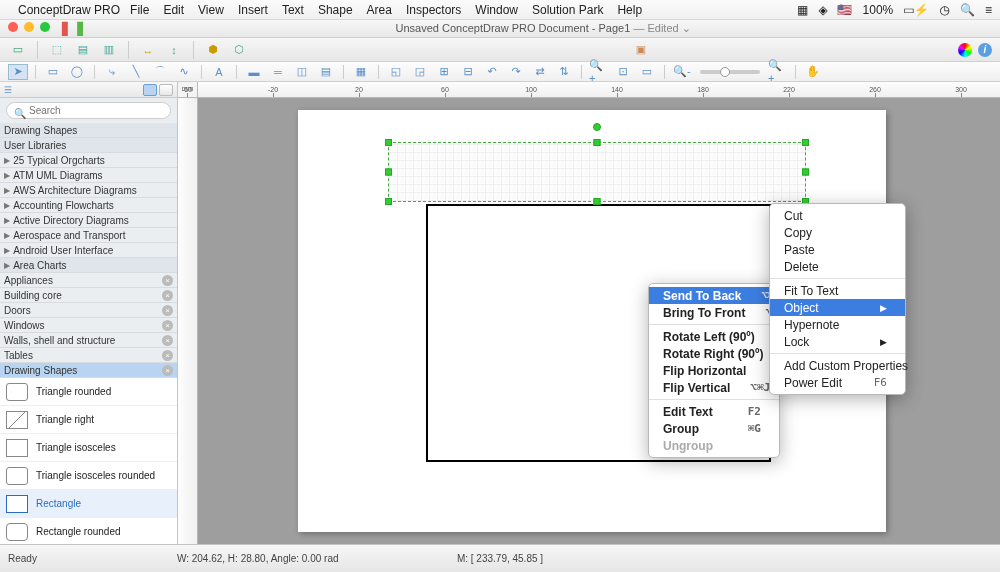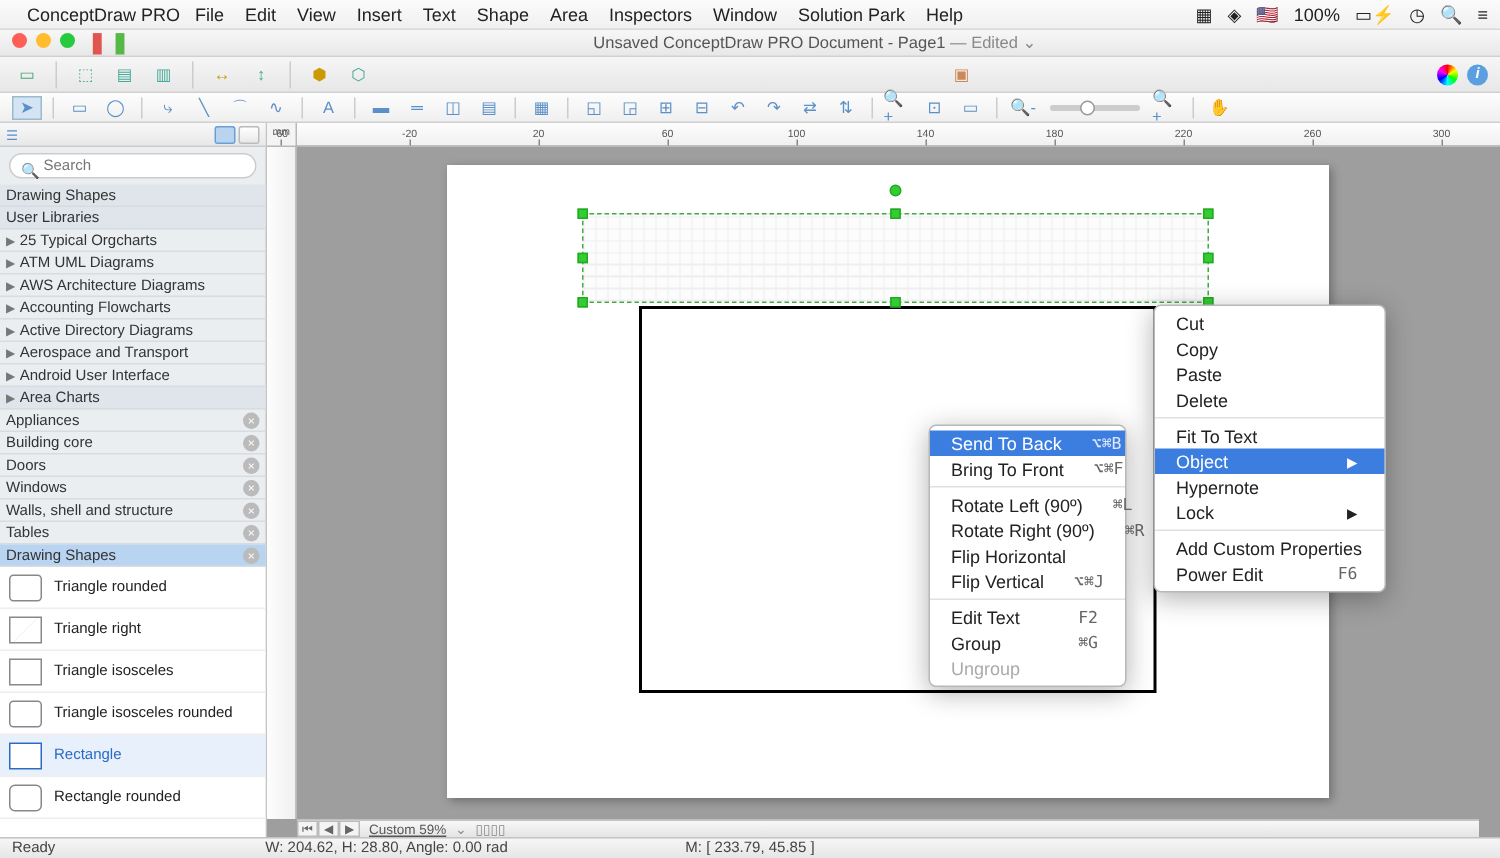--- a/index.html
+++ b/index.html
@@ -56,21 +56,21 @@
 .ctx-item.sel { background:#3c7ee0; color:#fff; }
 .ctx-item.dis { color:#aaa; }
 .ctx-item .sc { margin-left:auto; padding-left:20px; font-size:11px; color:#666; font-family:monospace; }
 .ctx-item.sel .sc { color:#e0e8f8; }
 .ctx-sep { height:1px; background:#e0e0e0; margin:3px 0; }
 .ctx-item .sub { margin-left:auto; font-size:9px; }
 .sb-h { position:absolute; bottom:0; left:20px; right:14px; height:12px; background:linear-gradient(#f8f8f8,#e4e4e4); border-top:1px solid #c0c0c0; display:flex; align-items:center; font-size:9px; }
 .sb-h .nav { display:flex; gap:0; }
 .sb-h .nb { width:14px; height:11px; border:1px solid #bbb; background:#f4f4f4; display:flex; align-items:center; justify-content:center; font-size:8px; color:#666; }
 .sb-h .zoom { padding:0 6px; color:#555;text-decoration:underline; }
-.statusbar { position:absolute; bottom:0; left:0; right:0; height:14px; background:linear-gradient(#f6f6f6,#e6e6e6); border-top:1px solid #c4c4c4; display:flex; align-items:center; font-size:10px; padding:0 8px; color:#444; }
+.statusbar { position:absolute; bottom:0; left:0; right:0; height:28px; background:linear-gradient(#f6f6f6,#e6e6e6); border-top:1px solid #c4c4c4; display:flex; align-items:center; font-size:10px; padding:0 8px; color:#444; }
 .statusbar .mid { position:absolute; left:50%; transform:translateX(-50%); }
 .color-wheel { width:14px; height:14px; border-radius:50%; background:conic-gradient(red,yellow,lime,cyan,blue,magenta,red); }
 .info-ic { width:14px; height:14px; border-radius:50%; background:#5a9fe0; color:#fff; display:flex; align-items:center; justify-content:center; font-size:10px; font-style:italic; font-weight:bold; }
 .zoom-slider { width:60px; height:4px; background:#ccc; border-radius:2px; position:relative; margin:0 4px; }
 .zoom-slider .knob { position:absolute; left:20px; top:-3px; width:10px; height:10px; border-radius:50%; background:#fff; border:1px solid #999; }
 </style>
 </head>
 <body>
 
 <div class="menubar">
@@ -329,21 +329,21 @@
         <div class="nb">◀</div>
         <div class="nb">▶</div>
       </div>
       <span class="zoom">Custom 59%</span>
       <span style="color:#888">⌄</span>
       <span style="margin-left:6px;color:#888">▯▯▯▯</span>
     </div>
   </div>
 </div>
 
-<div class="ctx-menu" style="top:283px; left:619px; width:132px;" id="ctxSub">
+<div class="ctx-menu" style="top:283px; left:648px; width:132px;font-weight:bold;" id="ctxSub">
     <div class="ctx-item sel">
       <span>Send To Back</span>
       <span class="sc">⌥⌘B</span>
     </div>
     <div class="ctx-item">
       <span>Bring To Front</span>
       <span class="sc">⌥⌘F</span>
     </div>
     <div class="ctx-sep"></div>
     <div class="ctx-item">
@@ -367,21 +367,21 @@
       <span class="sc">F2</span>
     </div>
     <div class="ctx-item">
       <span>Group</span>
       <span class="sc">⌘G</span>
     </div>
     <div class="ctx-item dis">
       <span>Ungroup</span>
     </div>
   </div>
-<div class="ctx-menu" style="top:203px; left:769px; width:155px;" id="ctxMain">
+<div class="ctx-menu" style="top:203px; left:769px; width:137px;" id="ctxMain">
     <div class="ctx-item">
       <span>Cut</span>
     </div>
     <div class="ctx-item">
       <span>Copy</span>
     </div>
     <div class="ctx-item">
       <span>Paste</span>
     </div>
     <div class="ctx-item">

